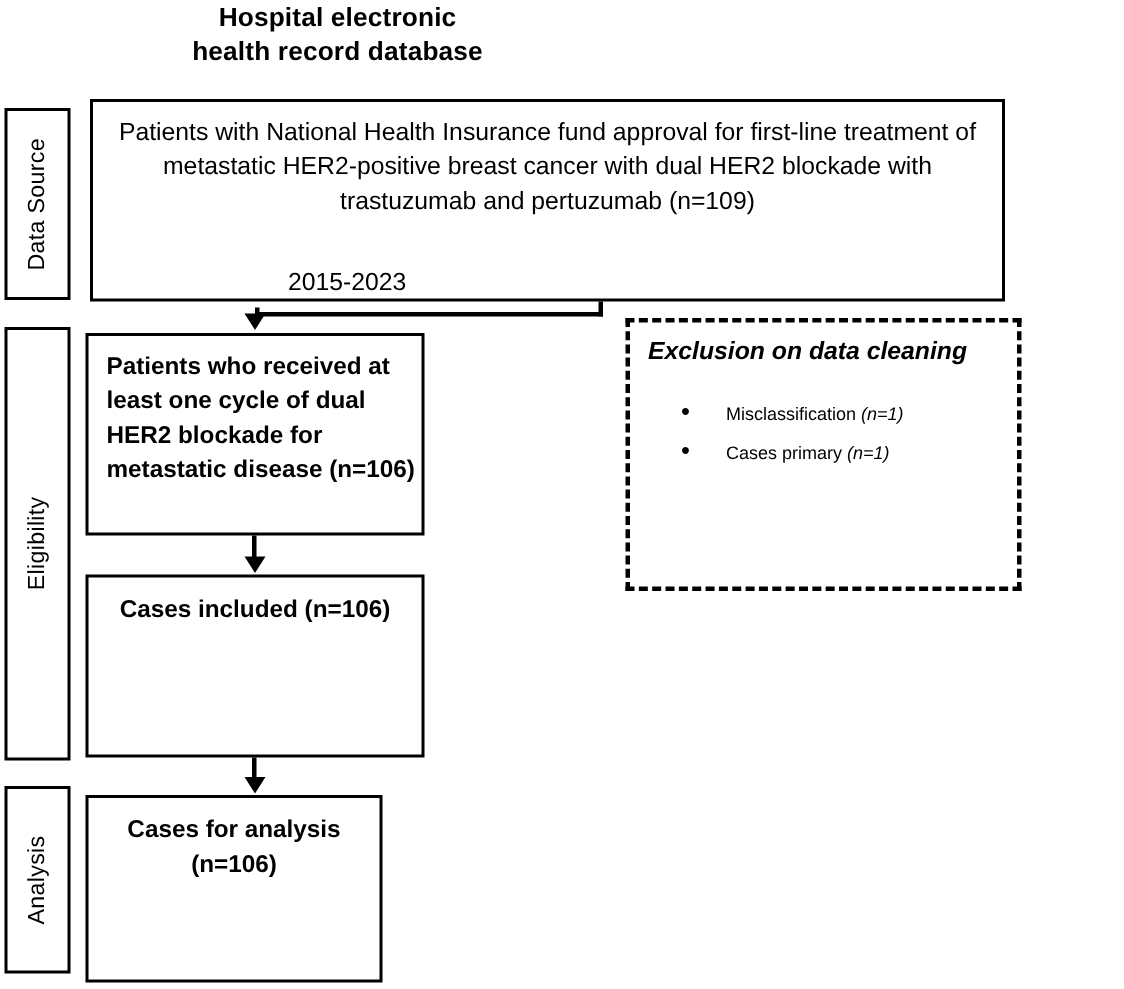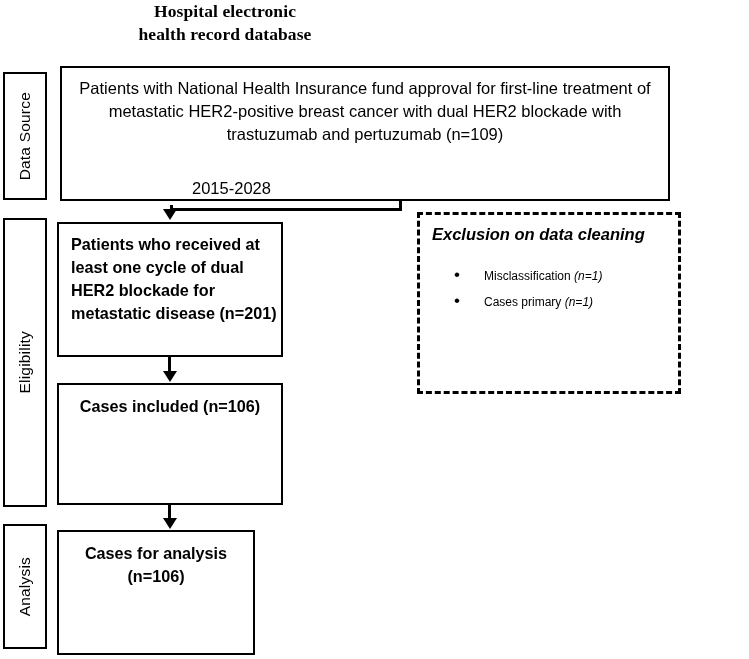--- a/index.html
+++ b/index.html
@@ -16,21 +16,21 @@
     font-family: "Liberation Sans", sans-serif;
     color: #000000;
   }
 
   
   .title {
     position: absolute;
     left: 75px;
     top: 0px;
     width: 300px;
-    font-family: Liberation Serif, serif;
+    font-family: Liberation Sans, sans-serif;
     font-weight: bold;
     font-size: 17.5px;
     line-height: 23px;
     text-align: center;
     letter-spacing: 0.1px;
   }
 
   
   .stage-box {
     position: absolute;
@@ -193,30 +193,30 @@
   </div>
   <div class="stage-box" id="stage-eligibility">
     <span class="stage-label">Eligibility</span>
   </div>
   <div class="stage-box" id="stage-analysis">
     <span class="stage-label">Analysis</span>
   </div>
 
   <div class="flow-box" id="box-source">
     <div class="body">Patients with National Health Insurance fund approval for first-line treatment of metastatic HER2-positive breast cancer with dual HER2 blockade with trastuzumab and pertuzumab  (n=109)</div>
-    <div class="years">2015-2028</div>
+    <div class="years">2015-2023</div>
   </div>
 
   <div class="hline" id="conn1-h"></div>
   <div class="vline" id="conn1-up"></div>
   <div class="vline" id="conn1-down"></div>
   <div class="arrowhead" id="conn1-arrow"></div>
 
   <div class="flow-box" id="box-received">
-    <div class="body">Patients who received at least one cycle of dual HER2 blockade for metastatic disease (n=201)</div>
+    <div class="body">Patients who received at least one cycle of dual HER2 blockade for metastatic disease (n=106)</div>
   </div>
 
   <div class="vline" id="conn2-v"></div>
   <div class="arrowhead" id="conn2-arrow"></div>
 
   <div class="flow-box" id="box-included">
     <div class="body">Cases included (n=106)</div>
   </div>
 
   <div class="vline" id="conn3-v"></div>

